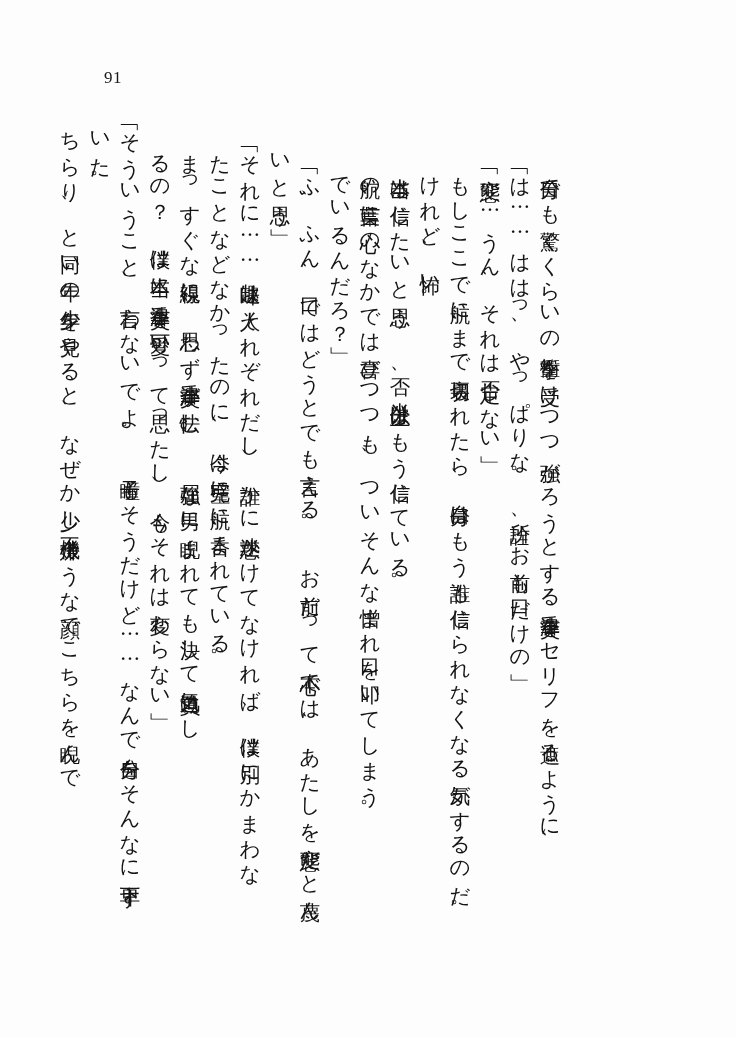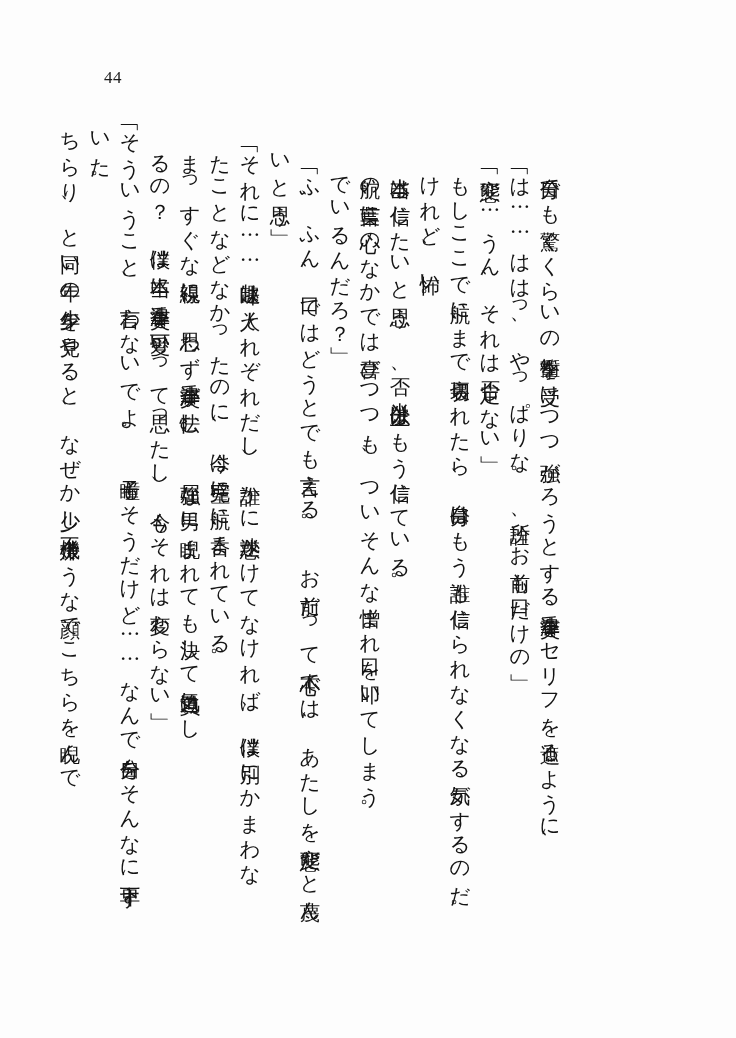--- a/index.html
+++ b/index.html
@@ -63,21 +63,21 @@
   }
   .tcol.indent2 {
     padding-top: 44px;
   }
 </style>
 </head>
 <body>
 
 <div class="page">
 
-  <div class="page-number">44</div>
+  <div class="page-number">91</div>
 
   <div class="body-text">
     <div class="tcol">ちらり、と同い年の少年を見やると、なぜか少し不機嫌そうな顔でこちらを睨んで</div>
     <div class="tcol">いた。</div>
     <div class="tcol">「そういうこと、言わないでよ。　瞳子もそうだけど……なんで自分をそんなに卑下す</div>
     <div class="tcol indent">るの？　僕は本当に香津美を可愛いって思ったし、今もそれは変わらない」</div>
     <div class="tcol indent">まっすぐな視線に、思わず香津美が怯む。　屈強な男に睨まれても決して気迫負けし</div>
     <div class="tcol indent">たことなどなかったのに、今は完璧に航に呑まれている。</div>
     <div class="tcol indent">「それに……趣味は人それぞれだし、誰かに迷惑かけてなければ、僕は別にかまわな</div>
     <div class="tcol indent">いと思う」</div>

